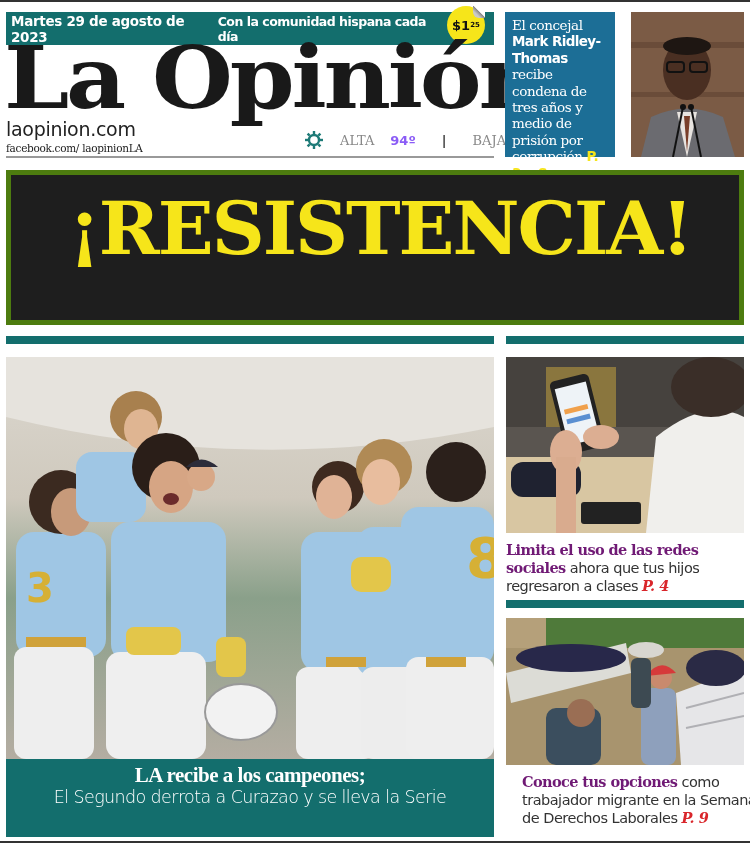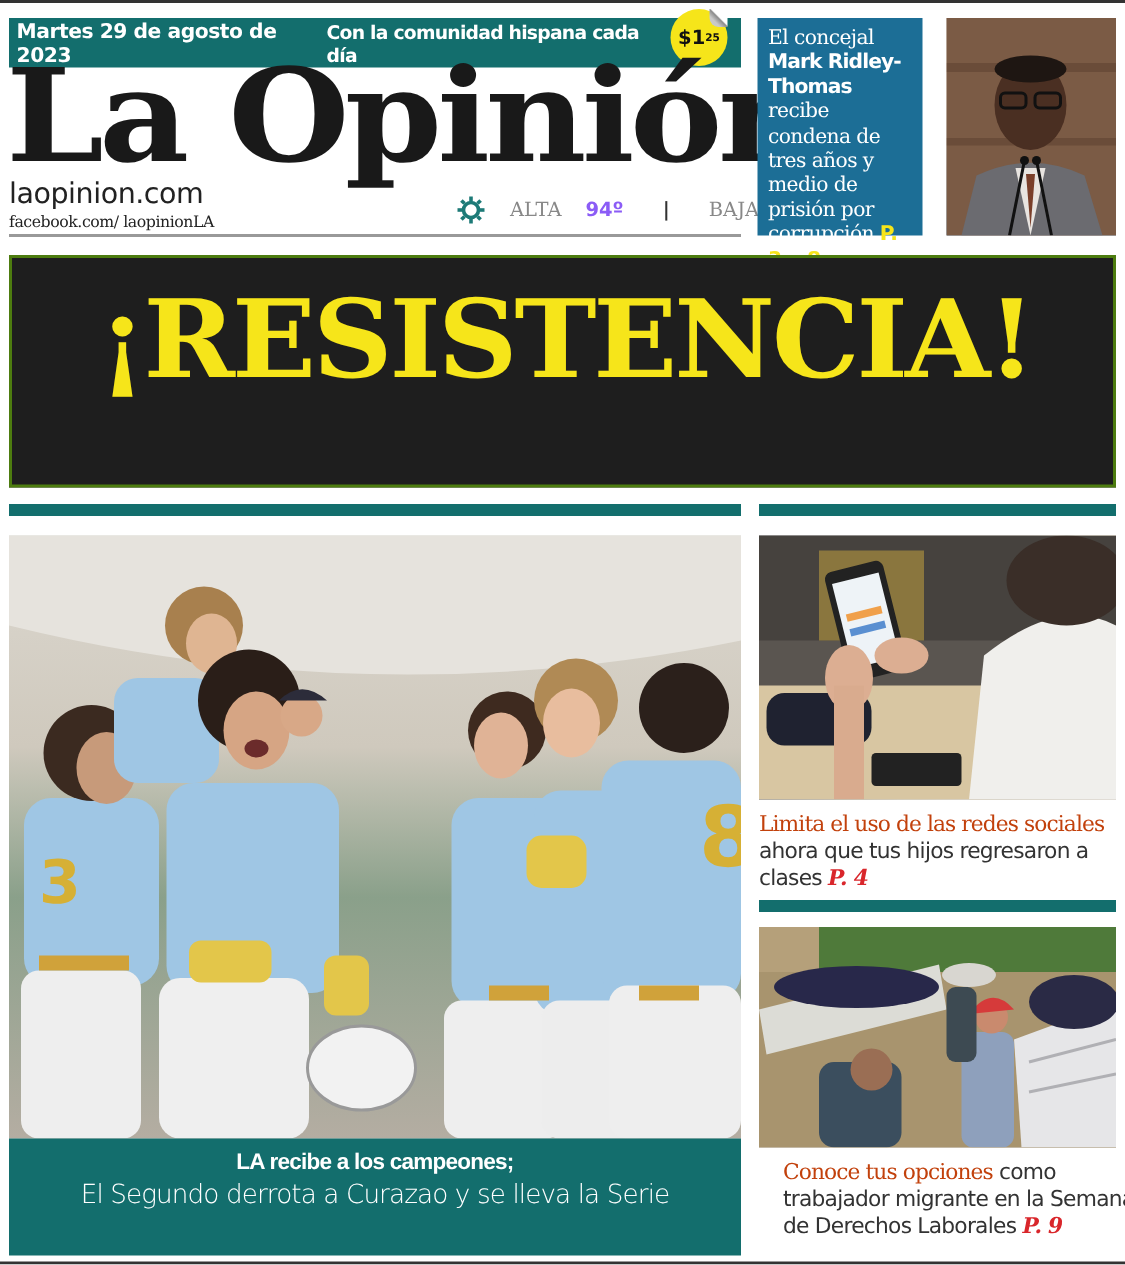--- a/index.html
+++ b/index.html
@@ -22,38 +22,38 @@
   .weather .sep { color: #333; margin: 0 10px; font-weight: bold; }
   .mast-rule { position: absolute; left: 6px; top: 154px; width: 488px; height: 2px; background: #999; }
 
   
   .teaser-box { position: absolute; left: 505px; top: 10px; width: 110px; height: 145px; background: #1c6e96; color: #fff; padding: 5px 5px 0 7px; font-family: "DejaVu Serif", serif; font-size: 13.5px; line-height: 16.4px; letter-spacing: -0.4px; }
   .teaser-box b { font-family: "DejaVu Sans", sans-serif; font-weight: 900; letter-spacing: -0.6px; }
   .teaser-box .pg { color: #f6e51a; font-family: "DejaVu Sans", sans-serif; font-weight: 900; }
   .teaser-photo { position: absolute; left: 631px; top: 10px; width: 113px; height: 145px; overflow: hidden; background: linear-gradient(180deg, #7a5a44 0%, #8c6a50 35%, #5d4535 70%, #3f3a3a 100%); }
 
   
-  .headline-block { position: absolute; left: 6px; top: 168px; width: 738px; height: 155px; background: #1e1e1e; border: 2px solid #4d7c0f; }
+  .headline-block { position: absolute; left: 6px; top: 168px; width: 738px; height: 155px; background: #1e1e1e; border: 5px solid #4d7c0f; }
   .headline { position: absolute; left: 0; top: 14px; width: 738px; text-align: center; font-family: "DejaVu Serif", serif; font-weight: 900; font-size: 72px; line-height: 80px; color: #f6e51a; letter-spacing: -2px; transform: scaleX(1.02); }
   .deck { position: absolute; left: 0; top: 99px; width: 738px; text-align: center; color: #fff; font-family: "DejaVu Sans Condensed", "DejaVu Sans", sans-serif; font-weight: bold; font-size: 17px; line-height: 21px; letter-spacing: -0.6px; }
   .deck .pg { color: #f6e51a; }
 
   .teal-rule { position: absolute; height: 8px; background: #136e6d; }
 
   
   .main-photo { position: absolute; left: 6px; top: 355px; width: 488px; height: 402px; overflow: hidden; background: linear-gradient(180deg, #d9d6cf 0%, #c7c2b8 30%, #8e9a88 55%, #6b7d64 75%, #a7a29a 100%); }
   .main-caption { position: absolute; left: 6px; top: 757px; width: 488px; height: 78px; background: #136e6d; color: #fff; text-align: center; padding-top: 5px; }
-  .main-caption .kicker { font-family: Liberation Sans, sans-serif; font-weight: 900; font-size: 15px; line-height: 22px; letter-spacing: -0.5px; }
+  .main-caption .kicker { font-family: Liberation Serif, serif; font-weight: 900; font-size: 21px; line-height: 22px; letter-spacing: -0.5px; }
   .main-caption .body { font-family: "DejaVu Sans", sans-serif; font-size: 17.5px; line-height: 22px; letter-spacing: -0.6px; font-weight: 300; }
   .main-caption .pg { color: #f6e51a; font-weight: bold; }
 
   
   .side-photo1 { position: absolute; left: 506px; top: 355px; width: 238px; height: 176px; overflow: hidden; background: linear-gradient(135deg, #3a3a3a 0%, #6f6a60 40%, #cbbf9f 65%, #ebe8e2 100%); }
   .side-story { position: absolute; left: 506px; width: 238px; font-family: "DejaVu Sans", sans-serif; font-size: 14.5px; line-height: 18px; letter-spacing: -0.5px; color: #333; }
-  .side-story b { font-family: "DejaVu Serif", serif; font-weight: 400; color: #c2410c; letter-spacing: -0.6px; }
+  .side-story b { font-family: "DejaVu Serif", serif; font-weight: 700; color: #701a75; letter-spacing: -0.6px; }
   .side-story .pg { color: #d9262b; font-family: "DejaVu Serif", serif; font-weight: 900; font-style: italic; }
   .side-photo2 { position: absolute; left: 506px; top: 616px; width: 238px; height: 147px; overflow: hidden; background: linear-gradient(180deg, #4c7a3b 0%, #57803f 18%, #b9a27a 40%, #8f7c5c 100%); }
 
   svg { display: block; }
 </style>
 </head>
 <body>
 
 <div class="frame">
 

